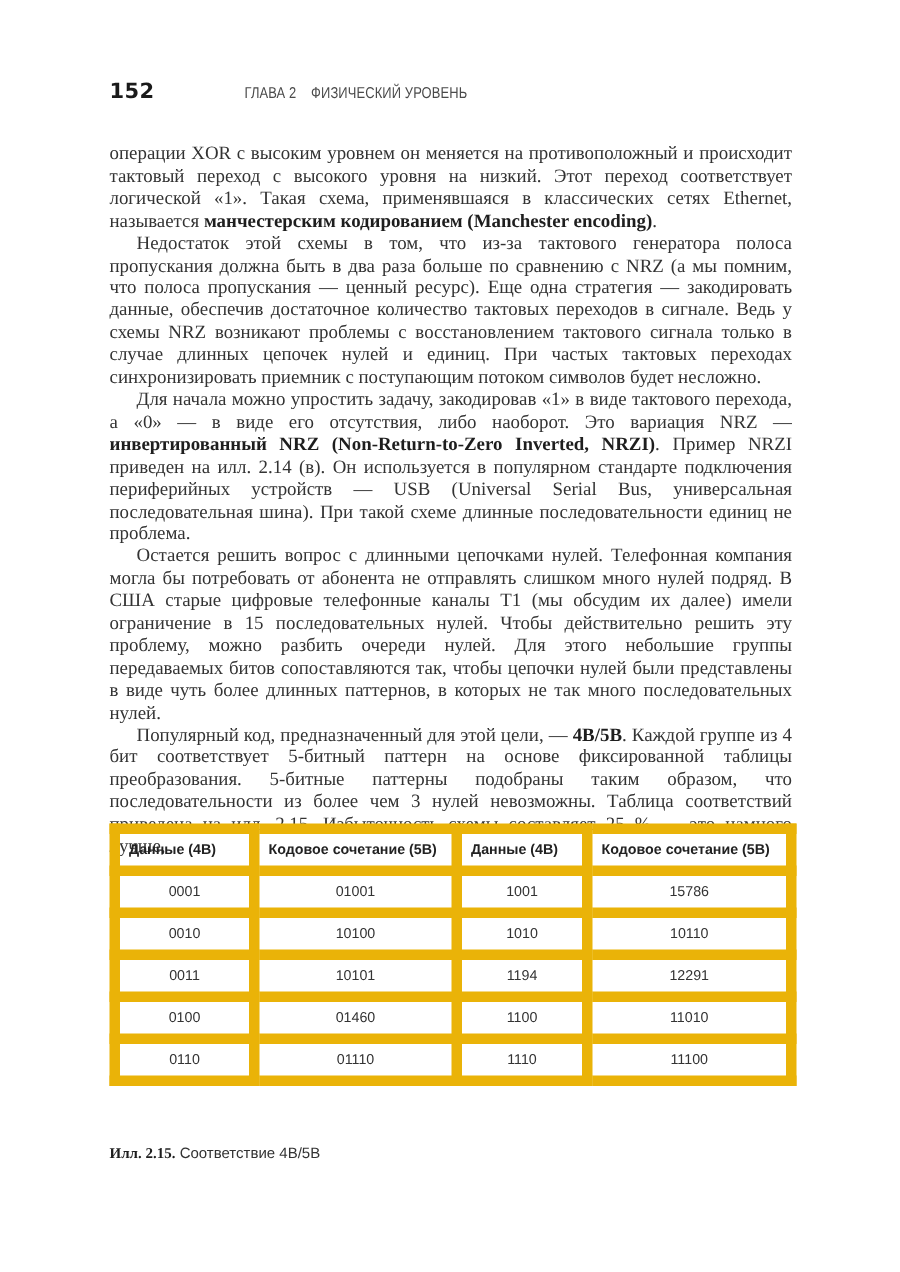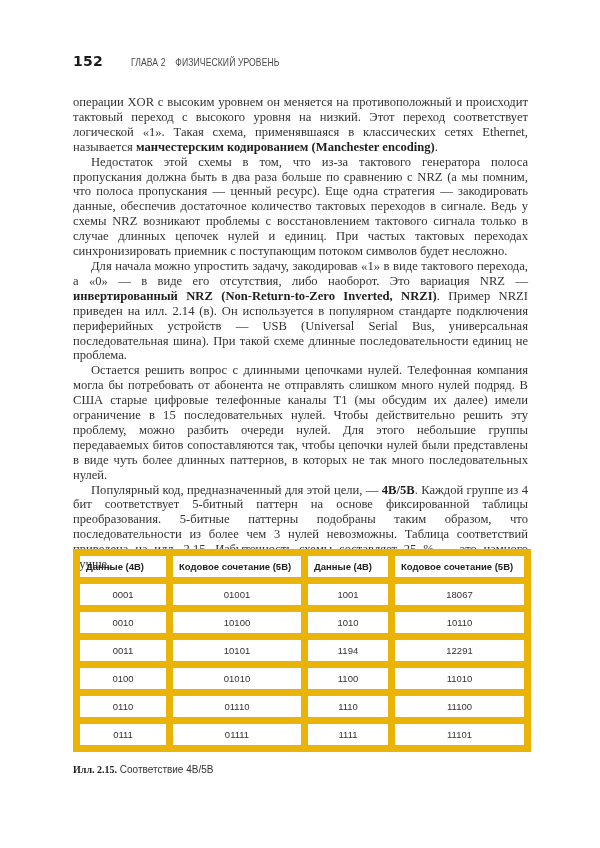--- a/index.html
+++ b/index.html
@@ -5,20 +5,21 @@
   html, body { margin: 0; padding: 0; }
   body {
     width: 600px; height: 848px; background: #ffffff;
     position: relative; overflow: hidden;
     color: #2b2b2b;
   }
   .page-header {
     position: absolute; left: 73px; top: 53px;
     display: flex; align-items: baseline;
     font-family: "Liberation Sans", sans-serif;
+    gap: 32px;
   }
   .page-num {
     font-family: "DejaVu Sans", sans-serif;
     font-weight: bold; font-size: 14px; color: #1a1a1a;
     width: 58px; letter-spacing: 0.3px;
   }
   .chapter {
     font-family: "Liberation Sans", sans-serif;
     font-size: 10.5px; color: #4a4a4a; transform: scaleX(0.82); transform-origin: left;
     letter-spacing: 0.1px; white-space: nowrap;
@@ -79,51 +80,45 @@
         <th class="c2">Кодовое сочетание (5B)</th>
         <th class="c3">Данные (4B)</th>
         <th class="c4">Кодовое сочетание (5B)</th>
       </tr>
     </thead>
     <tbody id="tbody">
         <tr>
           <td class="c1">0001</td>
           <td class="c2">01001</td>
           <td class="c3">1001</td>
-          <td class="c4">18067</td>
+          <td class="c4">15786</td>
         </tr>
         <tr>
           <td class="c1">0010</td>
           <td class="c2">10100</td>
           <td class="c3">1010</td>
           <td class="c4">10110</td>
         </tr>
         <tr>
           <td class="c1">0011</td>
           <td class="c2">10101</td>
           <td class="c3">1194</td>
           <td class="c4">12291</td>
         </tr>
         <tr>
           <td class="c1">0100</td>
-          <td class="c2">01010</td>
+          <td class="c2">01460</td>
           <td class="c3">1100</td>
           <td class="c4">11010</td>
         </tr>
         <tr>
           <td class="c1">0110</td>
           <td class="c2">01110</td>
           <td class="c3">1110</td>
           <td class="c4">11100</td>
-        </tr>
-        <tr>
-          <td class="c1">0111</td>
-          <td class="c2">01111</td>
-          <td class="c3">1111</td>
-          <td class="c4">11101</td>
         </tr>
       </tbody>
   </table>
 </div>
 
 <div class="caption">
   <b>Илл. 2.15.</b>
   <span>Соответствие 4B/5B</span>
 </div>
 

